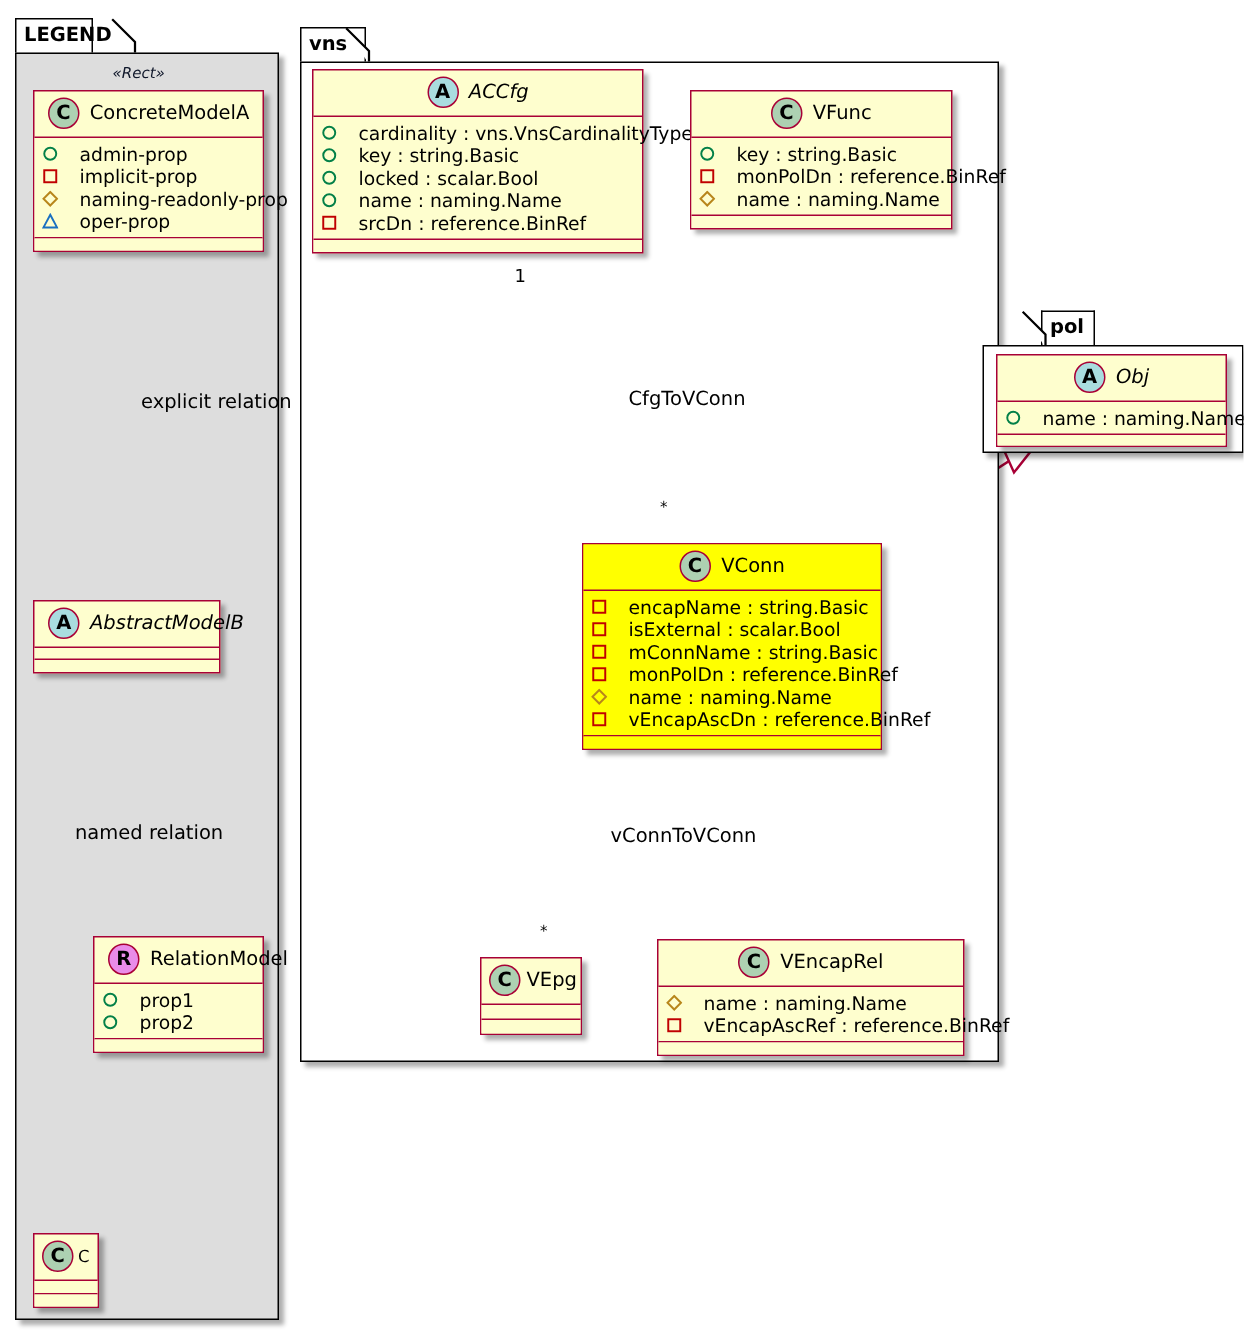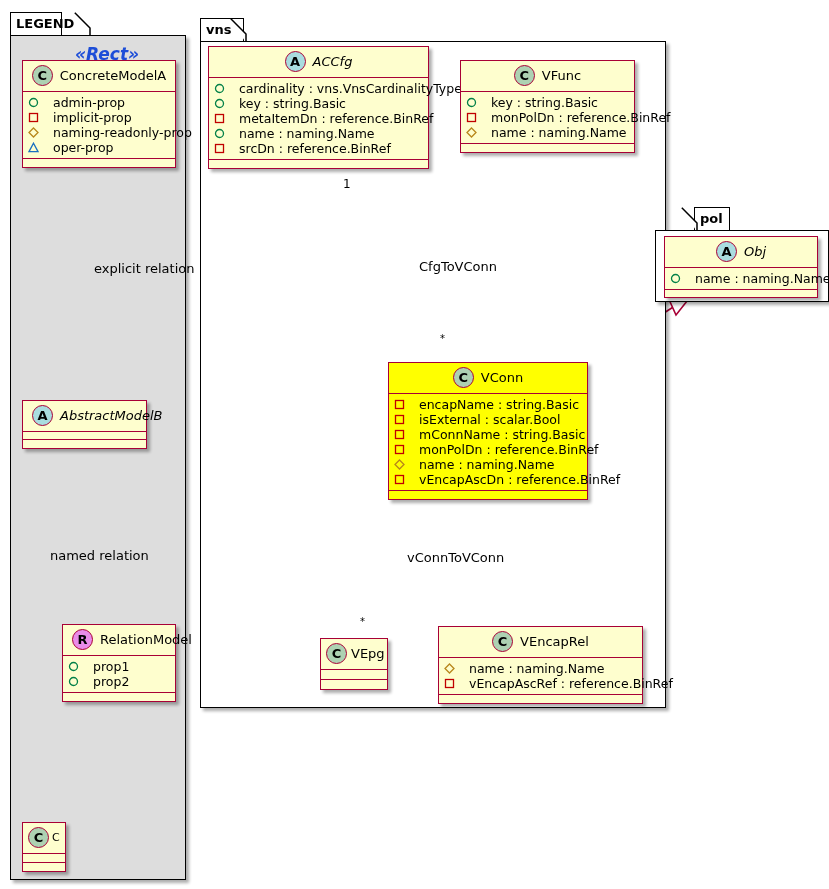--- a/index.html
+++ b/index.html
@@ -118,24 +118,24 @@
   .badge-C { background: #ADD1B2; border: 1.4px solid #A80036; }
   .badge-A { background: #A9DCDF; border: 1.4px solid #A80036; }
   .badge-R { background: #E98CE9; border: 1.4px solid #A80036; }
 
   
   .vis { width: 11px; height: 11px; flex: 0 0 auto; position: relative; }
   .vis svg { display: block; }
 
   .stereo {
     position: absolute;
-    font-size: 17px;
+    font-size: 10px;
     font-style: italic;
-    font-weight: bold;
-    color: #1d4ed8;
+    font-weight: normal;
+    color: #0f172a;
     white-space: nowrap;
   }
 
   
   .edge-label {
     position: absolute;
     font-size: 13px;
     color: #000000;
     white-space: nowrap;
   }
@@ -342,24 +342,24 @@
         <span class="vis">
             <svg width="11" height="11">
               <circle cx="5.5" cy="5.5" r="4" fill="none" stroke="#038048" stroke-width="1.3"></circle>
             </svg>
           </span>
         <span class="attr-text">key : string.Basic</span>
       </div>
       <div class="attr">
         <span class="vis">
             <svg width="11" height="11">
-              <rect x="1.5" y="1.5" width="8" height="8" fill="none" stroke="#C00000" stroke-width="1.3"></rect>
-            </svg>
-          </span>
-        <span class="attr-text">metaItemDn : reference.BinRef</span>
+              <circle cx="5.5" cy="5.5" r="4" fill="none" stroke="#038048" stroke-width="1.3"></circle>
+            </svg>
+          </span>
+        <span class="attr-text">locked : scalar.Bool</span>
       </div>
       <div class="attr">
         <span class="vis">
             <svg width="11" height="11">
               <circle cx="5.5" cy="5.5" r="4" fill="none" stroke="#038048" stroke-width="1.3"></circle>
             </svg>
           </span>
         <span class="attr-text">name : naming.Name</span>
       </div>
       <div class="attr">

